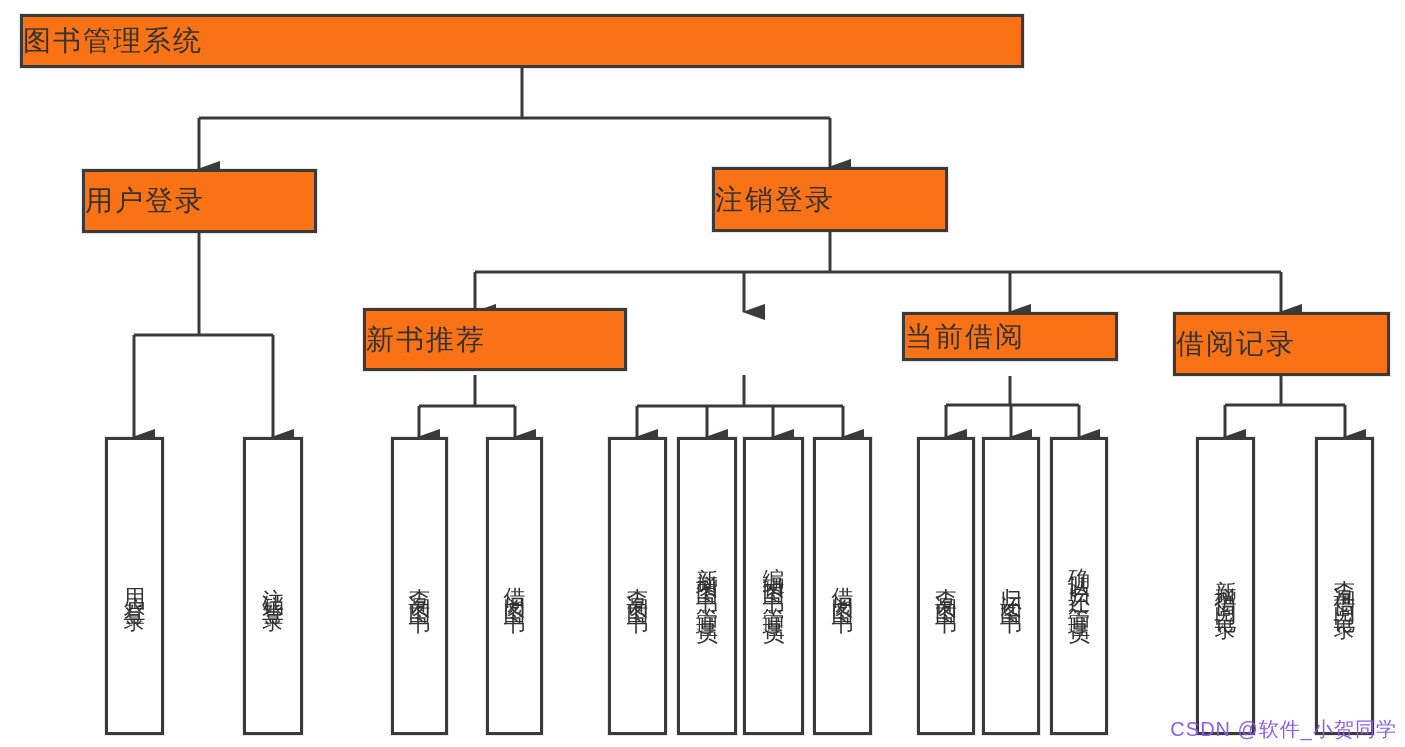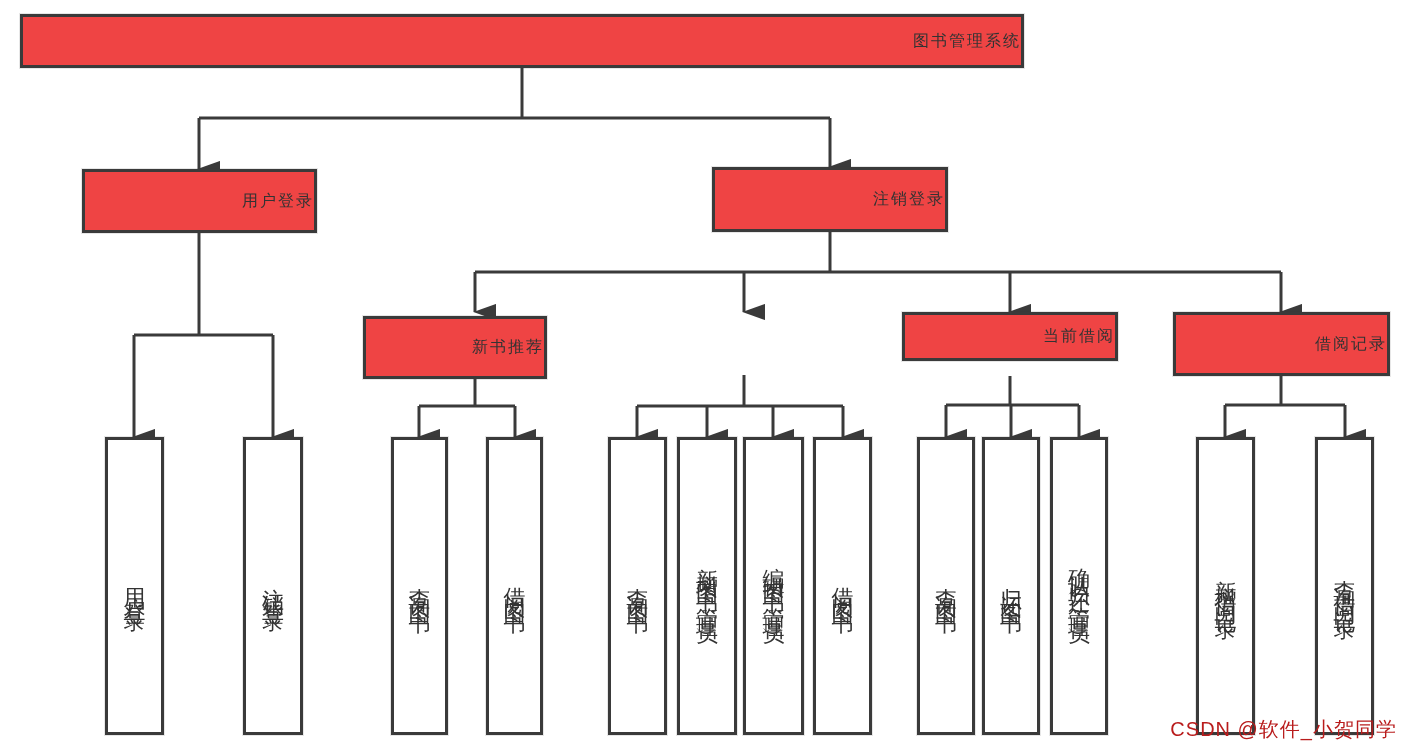--- a/index.html
+++ b/index.html
@@ -5,39 +5,39 @@
   html, body { margin: 0; padding: 0; background: #ffffff; }
   body {
     width: 1405px; height: 747px; position: relative; overflow: hidden;
     font-family: "Liberation Sans", "DejaVu Sans", sans-serif;
     color: #333333;
   }
   #stage { position: absolute; left: 0; top: 0; width: 1405px; height: 747px; }
   svg.connectors { position: absolute; left: 0; top: 0; width: 1405px; height: 747px; }
   .node {
     position: absolute; box-sizing: border-box;
-    border: 3px solid #3a3a3a; background: #ef4444;
-    display: flex; align-items: center; justify-content: flex-end;
-    font-size: 16px; letter-spacing: 2px; color: #333333;
+    border: 3px solid #3a3a3a; background: #f97316;
+    display: flex; align-items: center; justify-content: flex-start;
+    font-size: 28px; letter-spacing: 2px; color: #333333;
     box-shadow: 0 0 0 1px rgba(60,60,60,0.12);
   }
   .leaf {
     position: absolute; box-sizing: border-box; top: 437px; height: 298px;
     border: 3px solid #3a3a3a; background: #ffffff;
     display: flex; align-items: center; justify-content: center;
     box-shadow: 0 0 0 1px rgba(60,60,60,0.12);
   }
   .leaf span {
     writing-mode: vertical-rl; text-orientation: mixed;
     font-size: 22px; line-height: 1.1; letter-spacing: 8px; color: #333333;
     white-space: nowrap;
   }
   .watermark {
     position: absolute; right: 8px; bottom: 4px;
-    font-size: 20px; color: #b91c1c; letter-spacing: 1px;
+    font-size: 20px; color: #8b5cf6; letter-spacing: 1px;
     pointer-events: none;
   }
 </style>
 </head>
 <body>
 
 <div id="stage">
 
   <svg class="connectors" viewBox="0 0 1405 747" xmlns="http://www.w3.org/2000/svg">
     <defs>
@@ -93,21 +93,21 @@
     <span>图书管理系统</span>
   </div>
 
   <div class="node" style="left:82px; top:169px; width:235px; height:64px;">
     <span>用户登录</span>
   </div>
   <div class="node" style="left:712px; top:167px; width:236px; height:65px;">
     <span>注销登录</span>
   </div>
 
-  <div class="node" style="left:363px; top:316px; width:184px; height:63px;">
+  <div class="node" style="left:363px; top:308px; width:264px; height:63px;">
     <span>新书推荐</span>
   </div>
   <div class="node" style="left:902px; top:312px; width:216px; height:49px;">
     <span>当前借阅</span>
   </div>
   <div class="node" style="left:1173px; top:312px; width:217px; height:64px;">
     <span>借阅记录</span>
   </div>
 
   <div class="leaf" style="left:105px; width:59px;">

